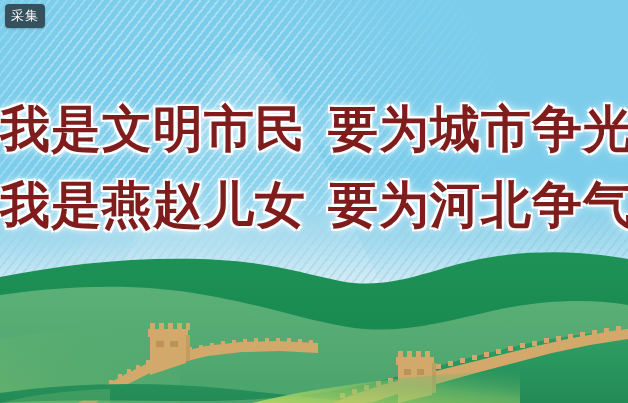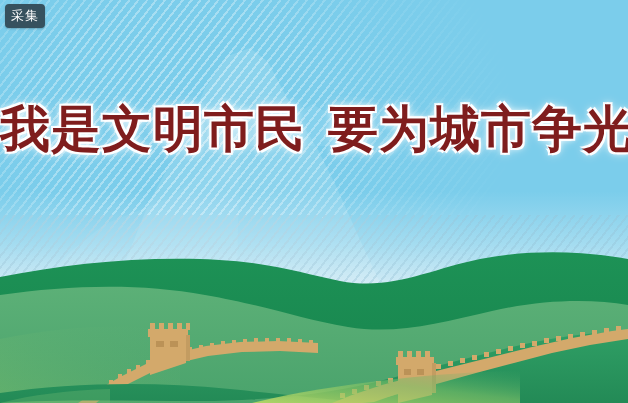--- a/index.html
+++ b/index.html
@@ -267,16 +267,19 @@
 
     <path d="M252,160 C292,150 342,142 396,136 C444,131 488,128 520,128
              L520,160 Z" fill="url(#gGlow)" opacity="0.85"></path>
     <path d="M0,160 C30,152 70,147 110,146 L110,160 Z" fill="#6fba73" opacity="0.35"></path>
   </svg>
 
   <div class="headline line1">
     <span>我是文明市民</span><span class="gap"></span><span>要为城市争光</span>
   </div>
 
+  <div class="headline line2">
+    <span>我是燕赵儿女</span><span class="gap"></span><span>要为河北争气</span>
+  </div>
 
   <div class="capture-btn">采集</div>
 
 </div>
 
 </body></html>

